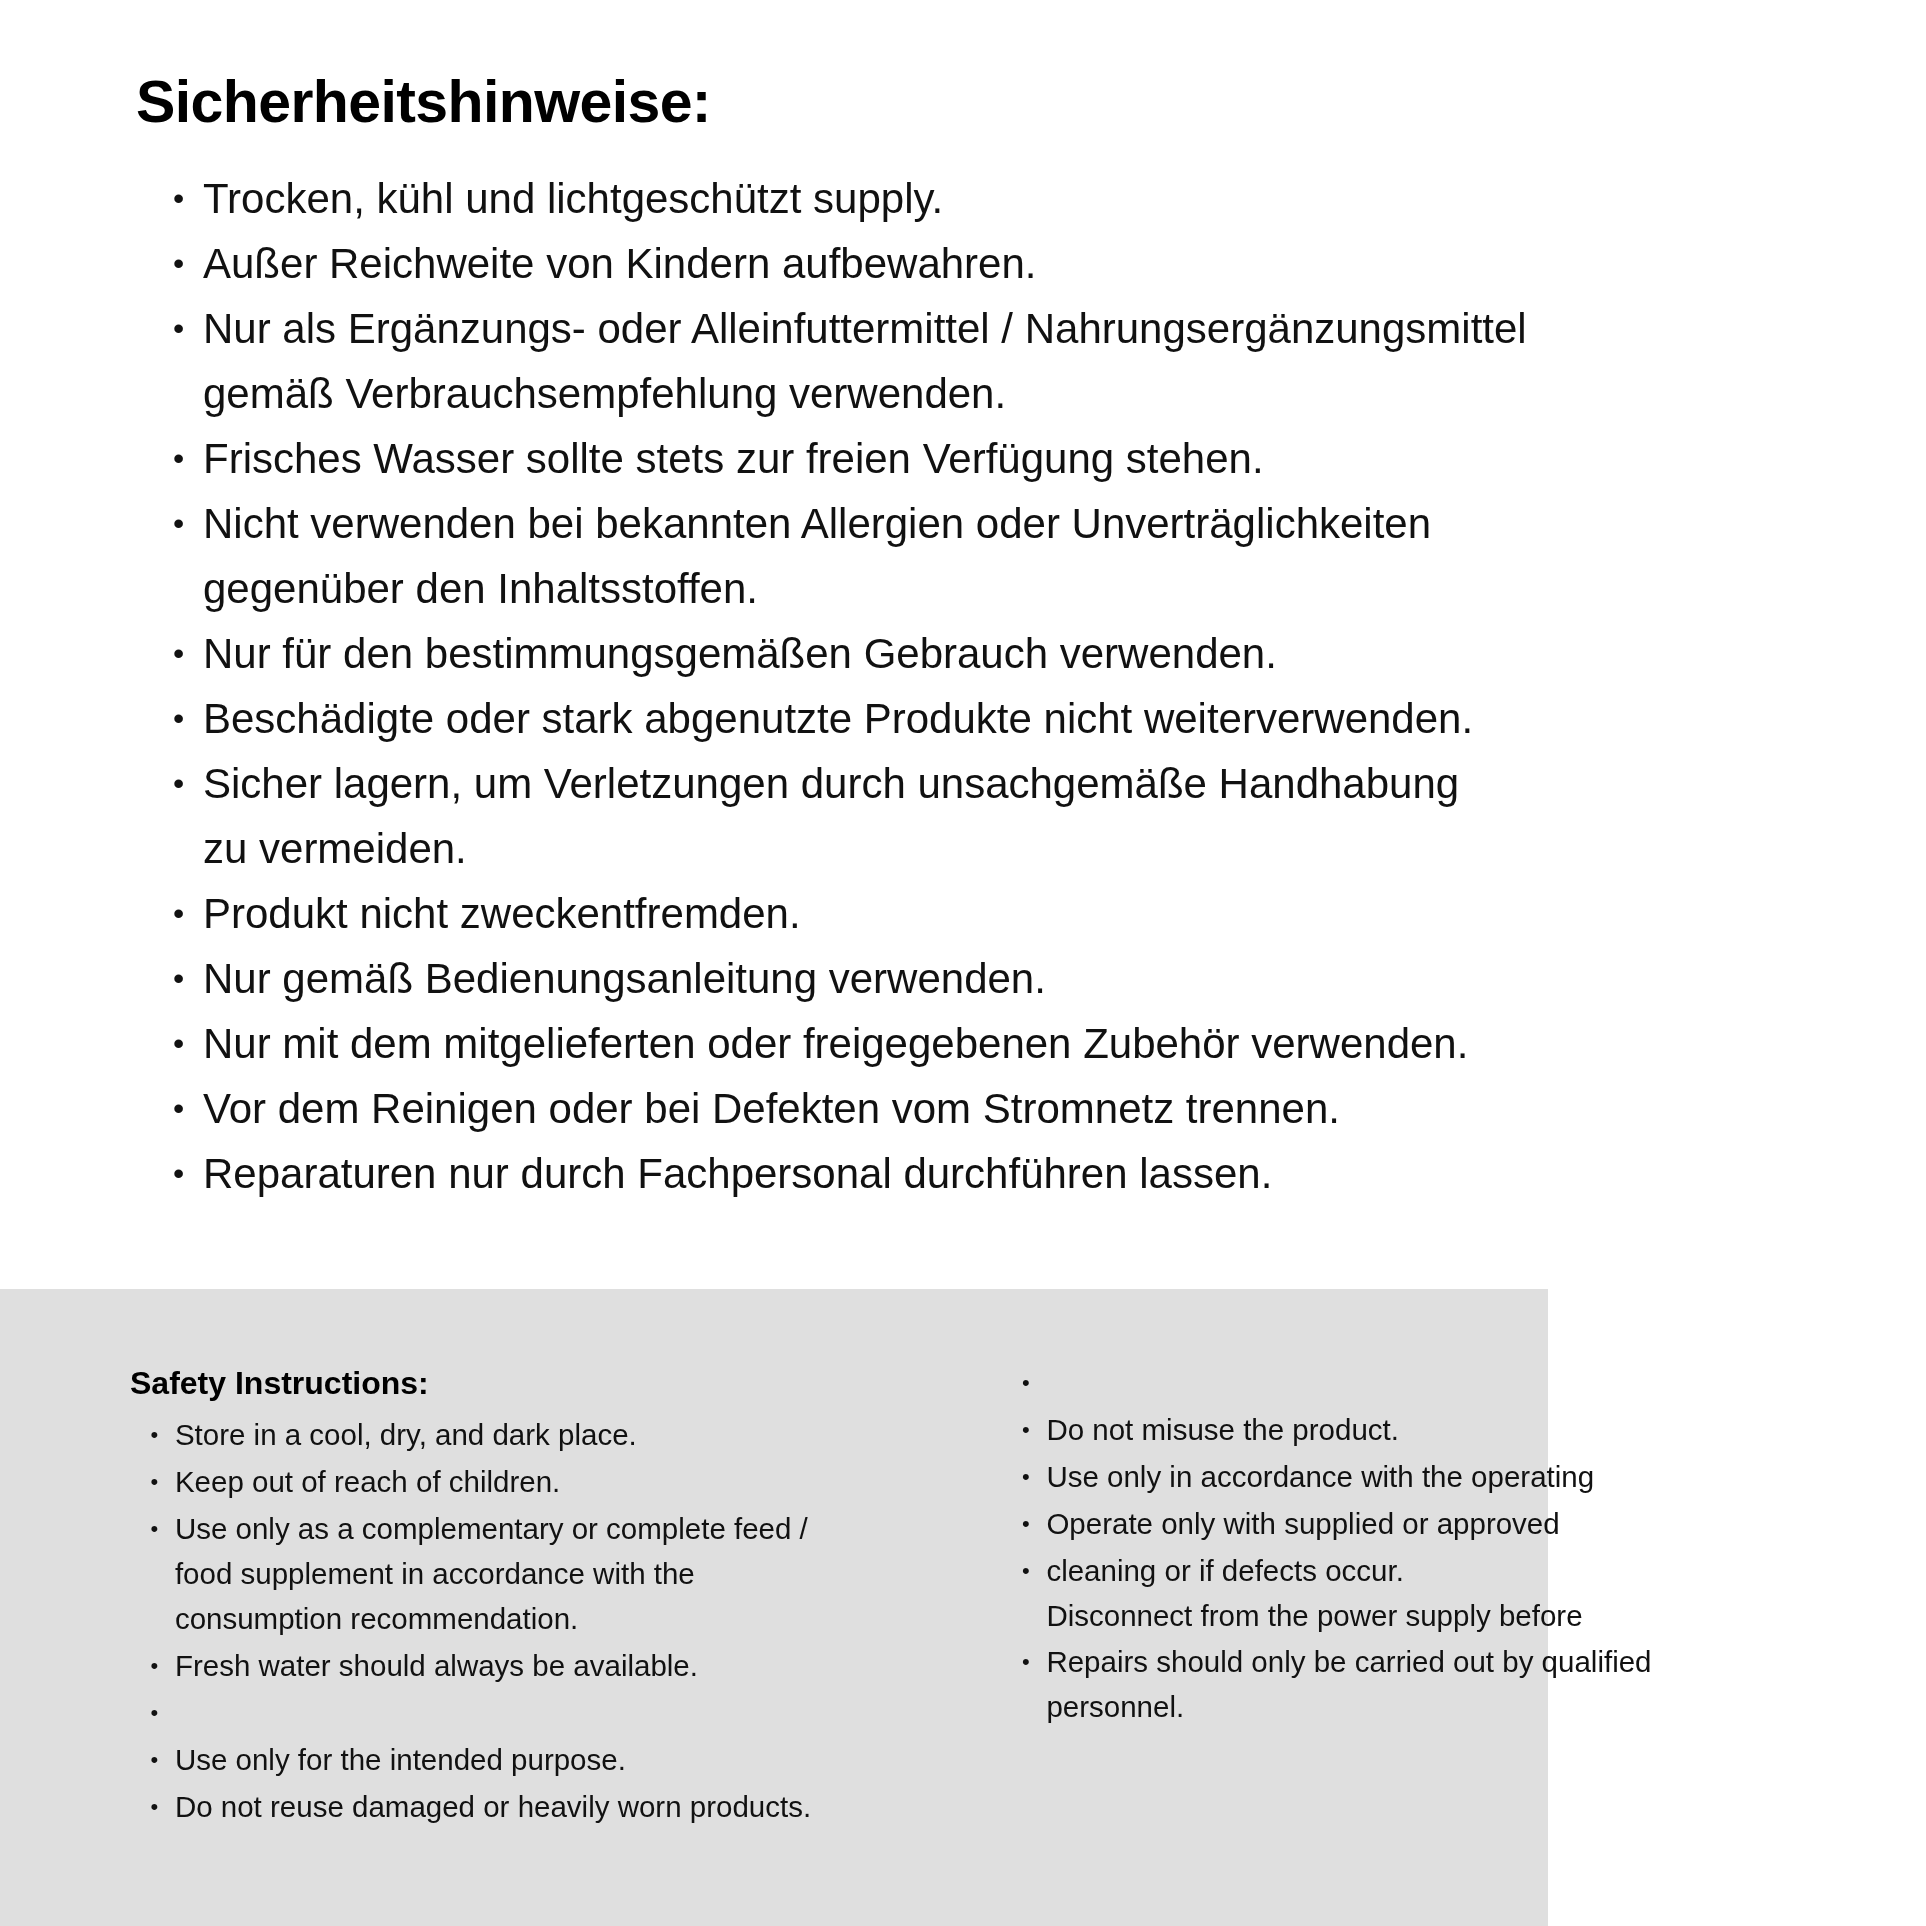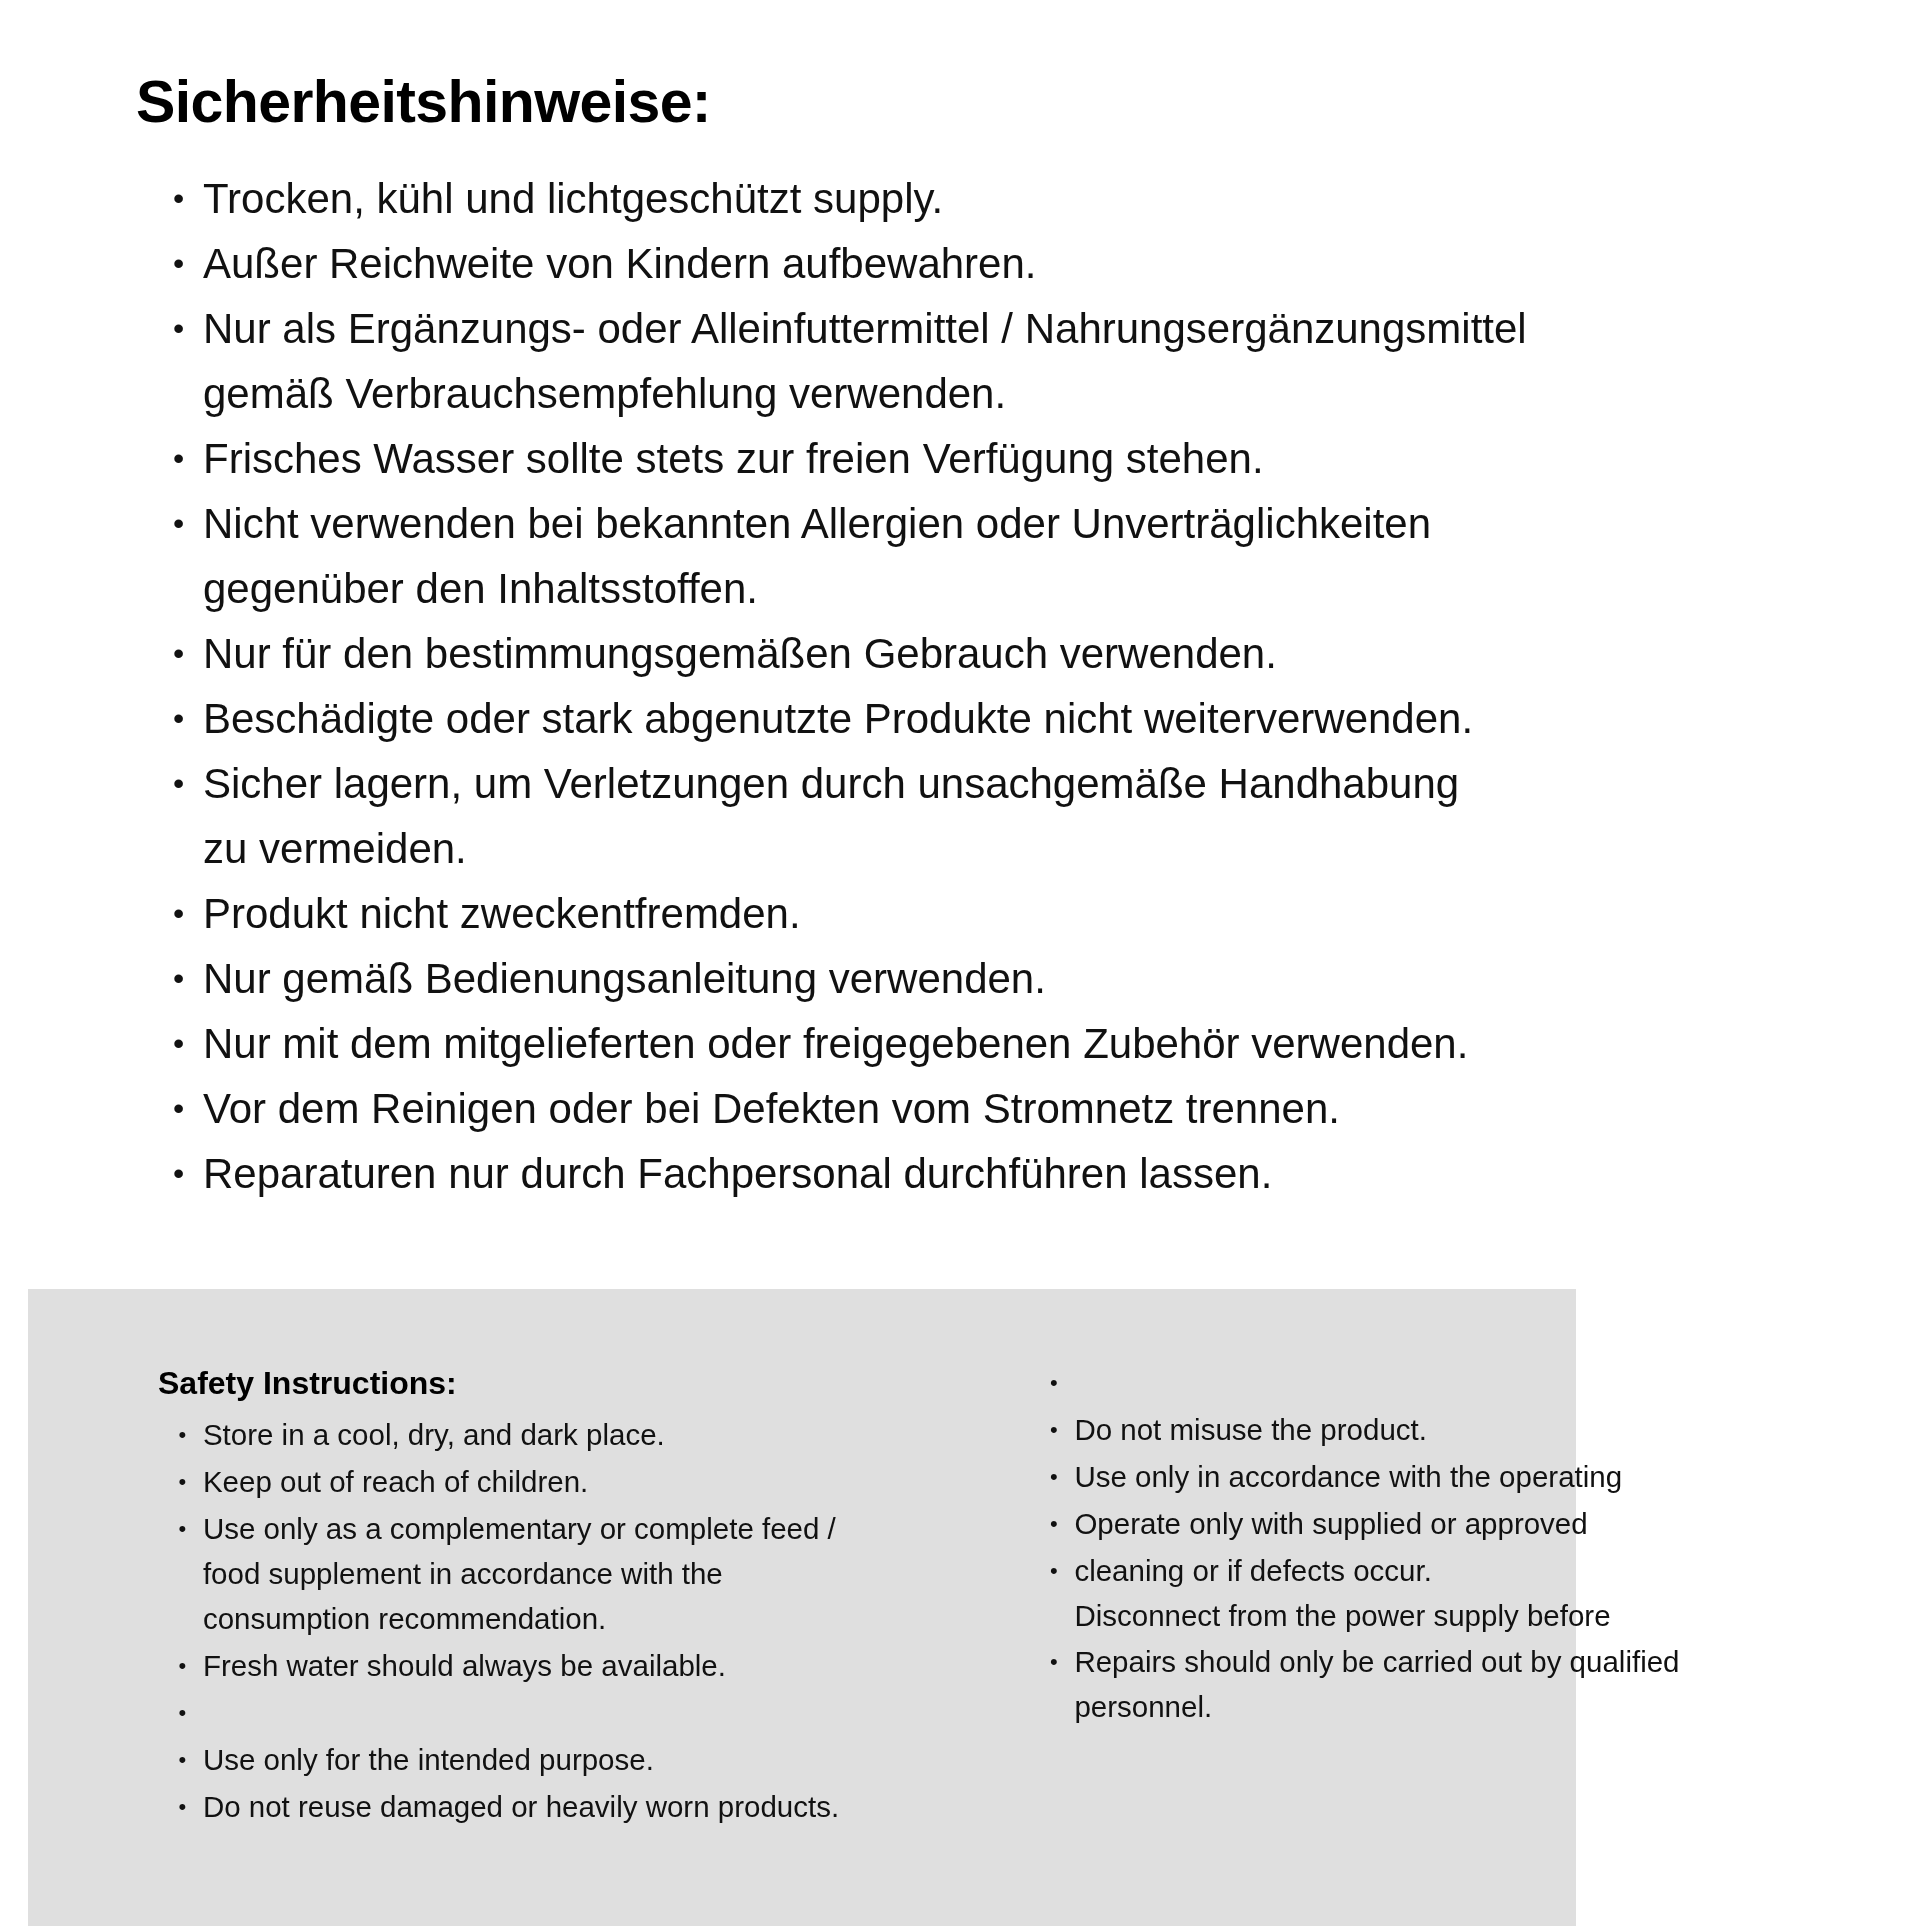--- a/index.html
+++ b/index.html
@@ -59,21 +59,20 @@
   .line { display: block; white-space: nowrap; }
 
   
   .en-panel {
     position: absolute;
     left: 0;
     top: 1289px;
     width: 1548px;
     height: 638px;
     background: #dfdfdf;
-    margin-left: 28px;
   }
   .en-col {
     position: absolute;
     top: 0;
   }
   .en-col-left  { left: 130px;  top: 72px; width: 892px; }
   .en-col-right { left: 1022px; top: 71px; width: 899px; }
   .en-heading {
     margin: 0 0 6.4px 0;
     font-size: 32px;

